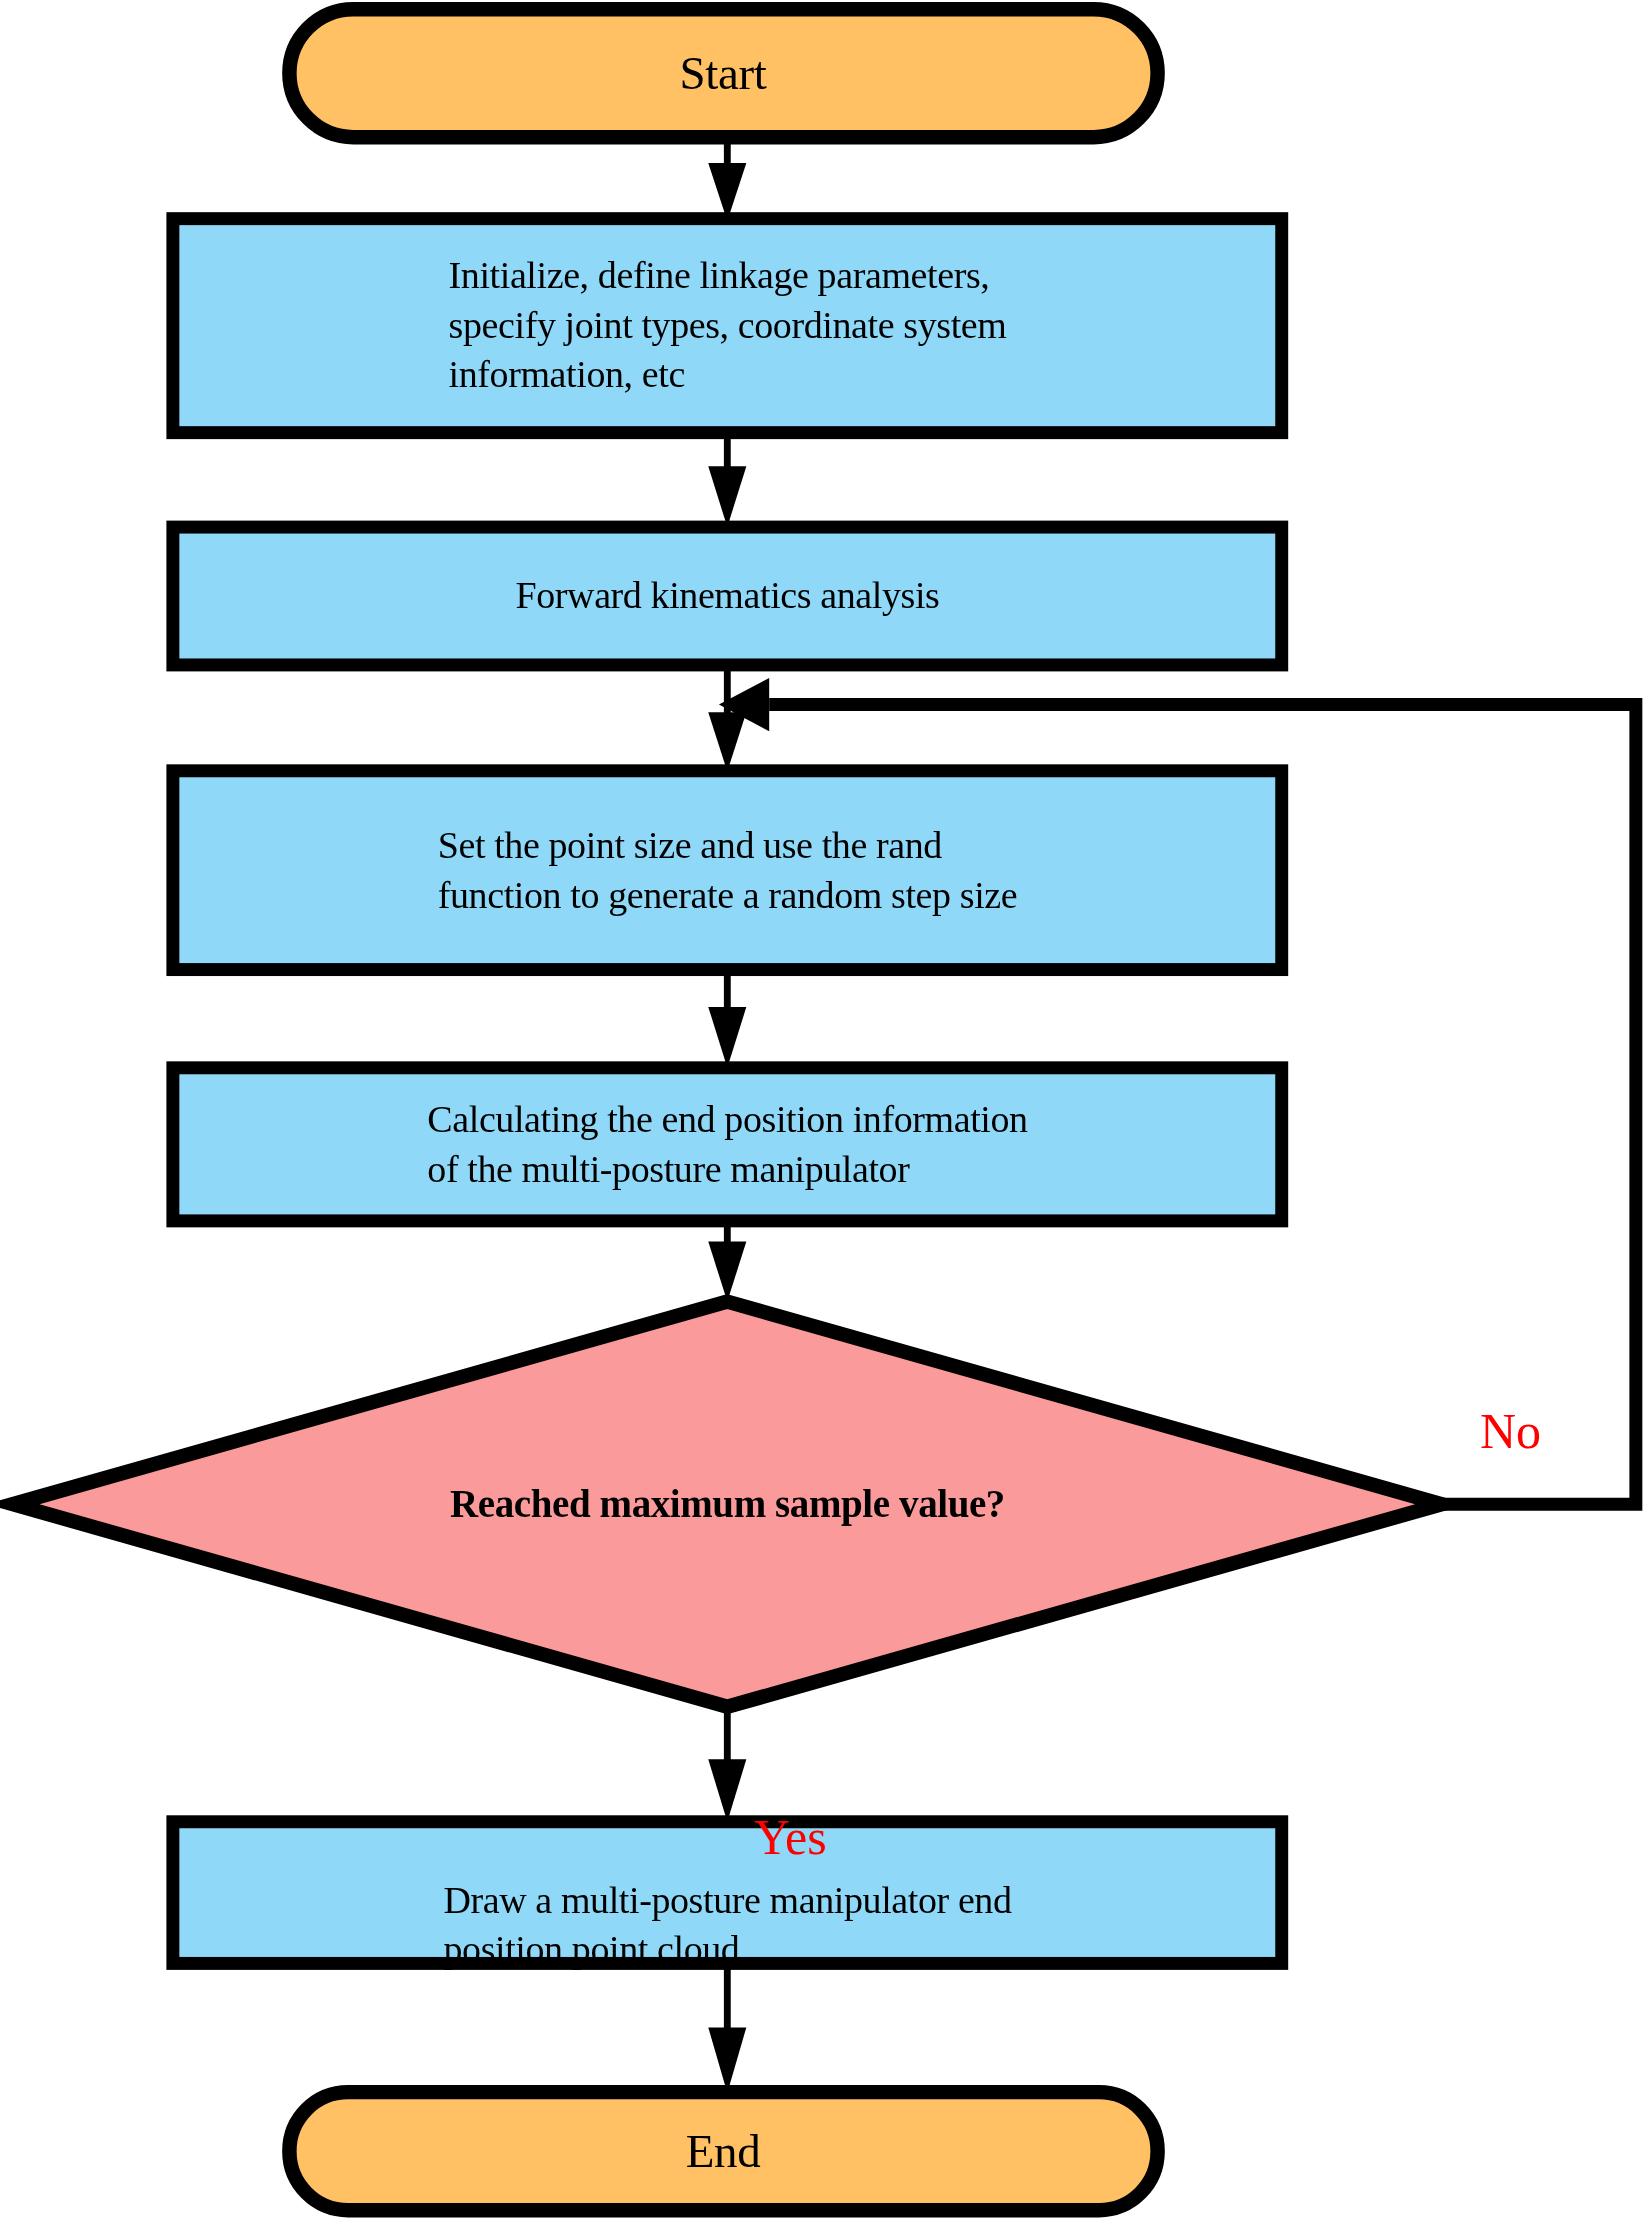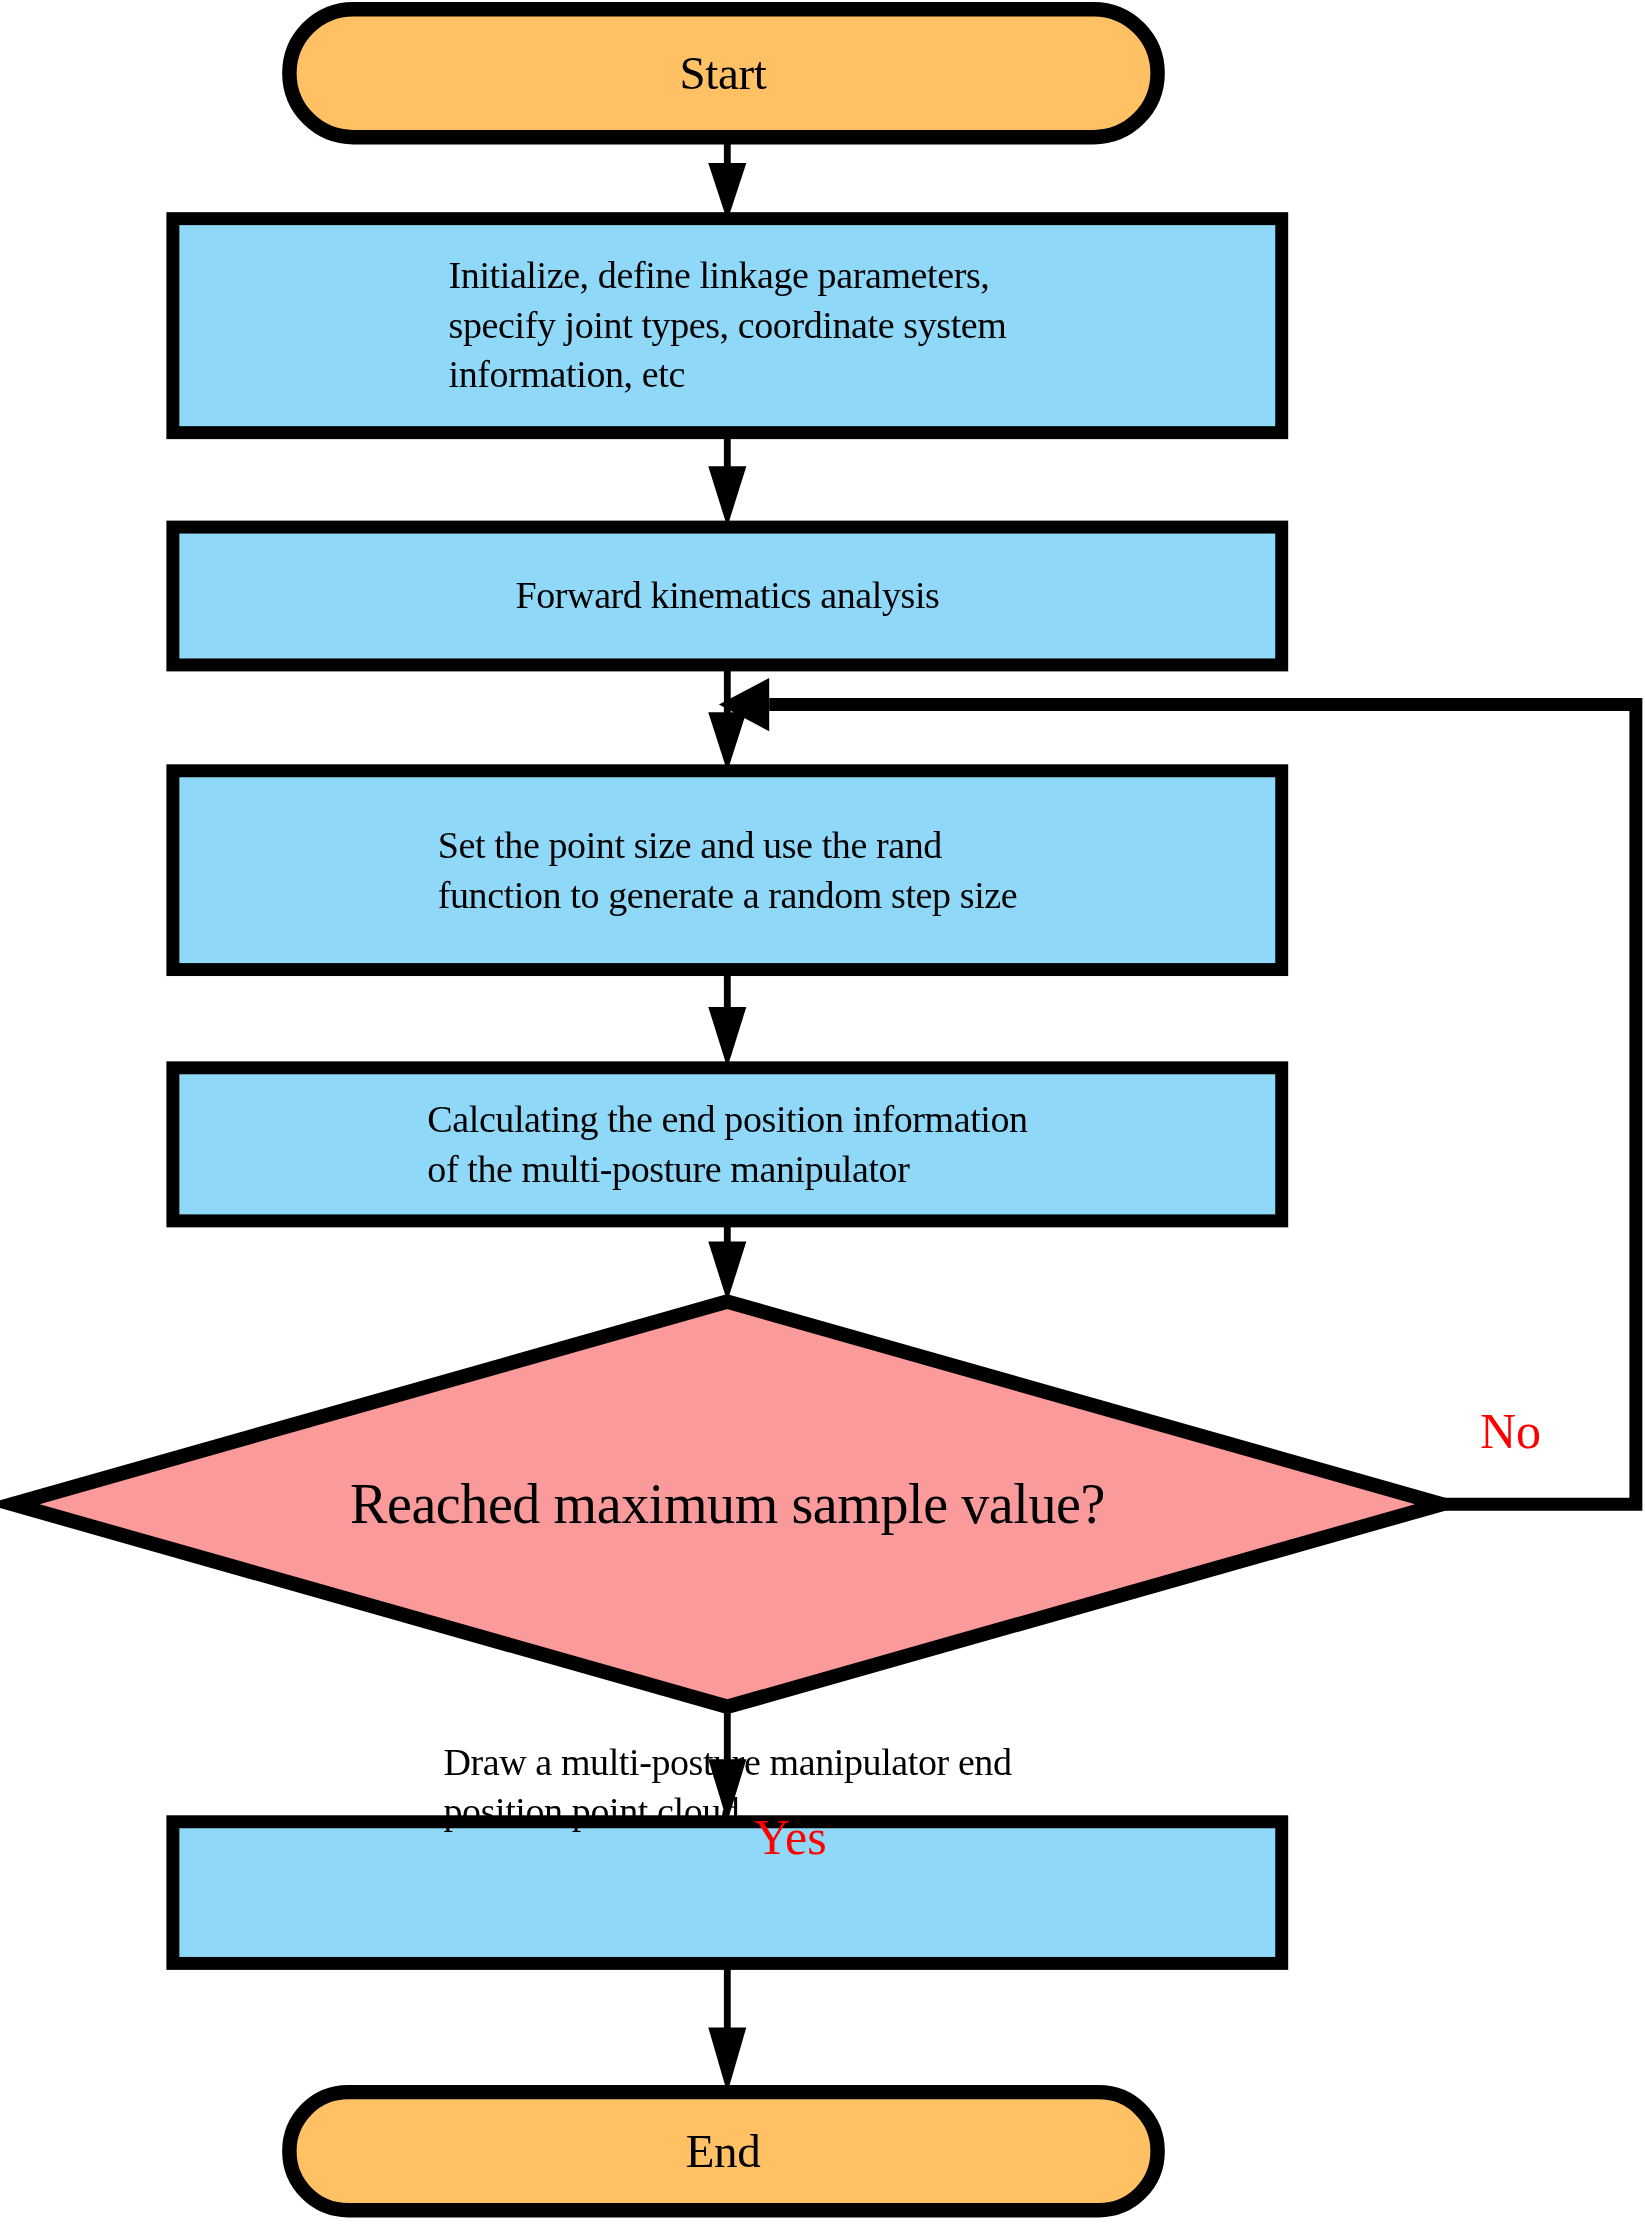--- a/index.html
+++ b/index.html
@@ -31,21 +31,21 @@
     color: #000000;
     font-family: "Liberation Serif", "DejaVu Serif", serif;
     font-weight: 400;
     line-height: 1.30;
     letter-spacing: -0.4px;
     pointer-events: none;
     white-space: pre-line;
   }
   .terminator-label { font-size: 47px; }
   .process-label    { font-size: 38px; }
-  .decision-label   { font-size: 56px; }
+  .decision-label   { font-size: 39px; font-weight: bold; }
   .edge-label {
     position: absolute;
     color: #FF0000;
     font-family: "Liberation Serif", "DejaVu Serif", serif;
     font-size: 50px;
     line-height: 1;
     white-space: nowrap;
     pointer-events: none;
   }
   .hit {
@@ -150,21 +150,21 @@
 <div class="node-label process-label" style="left:188px; top:527px; width:1079px; height:138px;">Forward kinematics analysis</div>
 
 <div class="node-label process-label" style="left:188px; top:771px; width:1079px; height:199px;">Set the point size and use the rand
 function to generate a random step size</div>
 
 <div class="node-label process-label" style="left:188px; top:1068px; width:1079px; height:153px;">Calculating the end position information
 of the multi-posture manipulator</div>
 
 <div class="node-label decision-label" style="left:194px; top:1432px; width:1067px; height:145px;">Reached maximum sample value?</div>
 
-<div class="node-label process-label" style="left:188px; top:1716px; width:1079px; height:142px;font-family:Liberation Serif, serif;">Draw a multi-posture manipulator end
+<div class="node-label process-label" style="left:188px; top:1854px; width:1079px; height:142px;font-family:Liberation Serif, serif;">Draw a multi-posture manipulator end
 position point cloud</div>
 
 <div class="node-label terminator-label" style="left:289px; top:2093px; width:868px; height:118px;">End</div>
 
 <div class="edge-label" style="left:1480px; top:1406px;">No</div>
 
 <div class="edge-label" style="left:754px; top:1812px;">Yes</div>
 
 <div class="hit" style="left:289px;  top:9.1px;   width:868px; height:128px;"></div>
 <div class="hit" style="left:173px;  top:219px;  width:1109px; height:214px;"></div>

